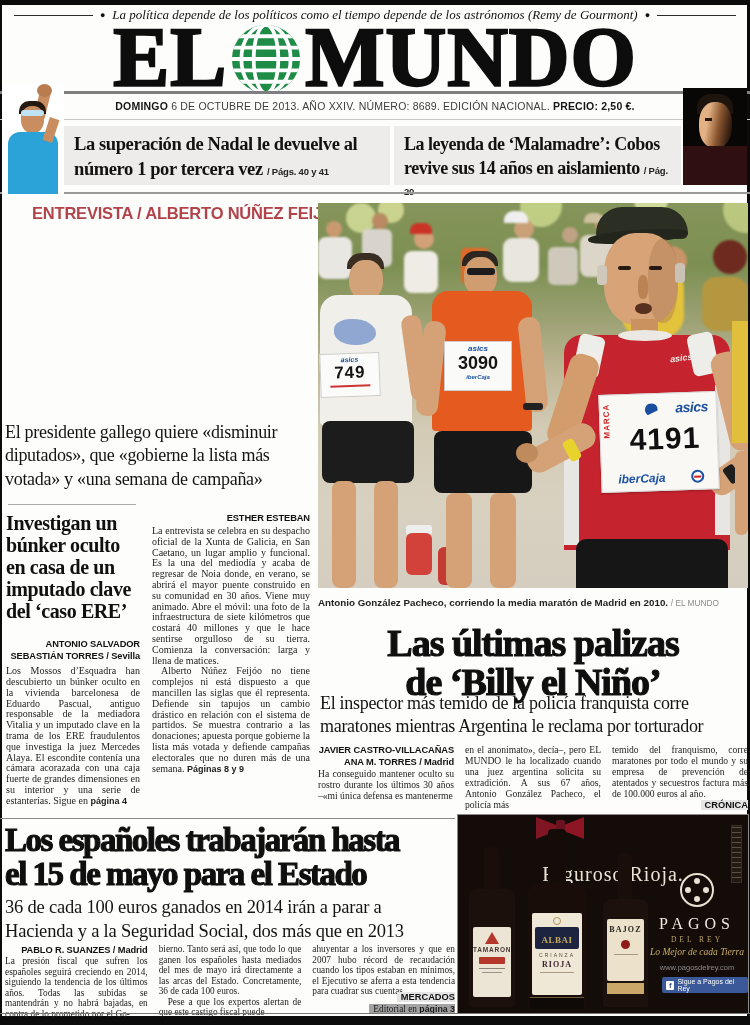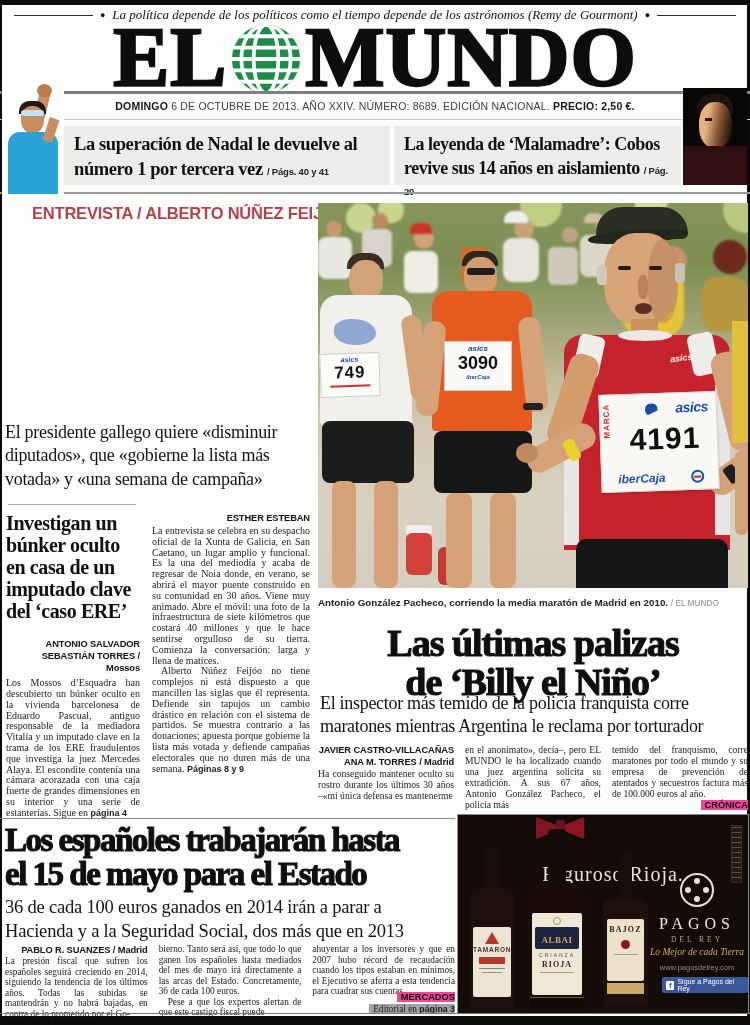--- a/index.html
+++ b/index.html
@@ -41,21 +41,21 @@
   .body-s { font-size:10px; line-height:1.08; color:#1c1c1c; }
   .body-xs { font-size:9.6px; line-height:1.15; color:#1c1c1c; }
   .body-xxs { font-size:9.3px; line-height:1.13; color:#1c1c1c; }
   .indent { text-indent:9px; }
 
   .caption { font-family:"Liberation Sans",sans-serif; font-weight:bold; font-size:9.8px; color:#222; }
   .credit { font-family:"Liberation Sans",sans-serif; font-weight:normal; font-size:8.3px; color:#8a8a8a; }
 
   .billy-hl { font-weight:bold; font-size:38px; line-height:1.02; letter-spacing:-1px; text-align:center; color:#0f0f0f;margin-top:16px; }
   .billy-deck { font-size:18px; line-height:1.26; letter-spacing:-.3px; color:#141414; }
-  .tag { font-family:"Liberation Sans",sans-serif; font-weight:bold; font-size:9.3px; color:#111; background:#ec4899; padding-left:4px; }
+  .tag { font-family:"Liberation Sans",sans-serif; font-weight:bold; font-size:9.3px; color:#111; background:#e5e5e5; padding-left:4px; }
 
   .tax-hl { font-weight:bold; font-size:33px; line-height:1.02; letter-spacing:-1.5px; color:#0f0f0f; }
   .tax-deck { font-size:18.5px; line-height:1.3; letter-spacing:-.2px; color:#141414; }
 
   
   .mp { overflow:hidden; background:
     linear-gradient(180deg,#86955b 0%,#7c8f52 16%,#9ba173 30%,#c0b795 44%,#d2cab4 58%,#d8d1c0 78%,#d5cec0 100%); }
   .crowd { position:absolute; inset:0; filter: blur(1.3px); }
   .rnd { border-radius:50%; }
   .skin { background:#d5a277; }
@@ -143,21 +143,21 @@
 
   <div class="a kicker" style="left:8px;top:204px">ENTREVISTA / ALBERTO NÚÑEZ FEIJÓO</div>
   <div class="a deck" style="left:5px;top:421px;width:312px">El presidente gallego quiere «disminuir diputados», que «gobierne la lista más votada» y «una semana de campaña»</div>
 
   <div class="a" style="left:8px;top:504px;width:128px;height:1px;background:#aaa"></div>
 
   <div class="a" style="left:6px;top:512px;width:134px">
     <div class="colhead">Investigan un búnker oculto en casa de un imputado clave del ‘caso ERE’</div>
     <div class="byline" style="margin-top:16px">
       <div>ANTONIO SALVADOR</div>
-      <div>SEBASTIÁN TORRES / Mossos</div>
+      <div>SEBASTIÁN TORRES / Sevilla</div>
     </div>
     <div class="body-s jt" style="margin-top:4px"><span>Los Mossos d’Esquadra han descubierto un búnker oculto en la vivienda barcelonesa de Eduardo Pascual, antiguo responsable de la mediadora Vitalia y un imputado clave en la trama de los ERE fraudulentos que investiga la juez Mercedes Alaya. El escondite contenía una cámara acorazada con una caja fuerte de grandes dimensiones en su interior y una serie de estanterías. </span><span>Sigue en </span><b class="sf" style="font-size:9px">página 4</b></div>
   </div>
 
   <div class="a" style="left:152px;top:512px;width:158px">
     <div class="byline">ESTHER ESTEBAN</div>
     <div class="body-s jt" style="margin-top:2px">La entrevista se celebra en su despacho oficial de la Xunta de Galicia, en San Caetano, un lugar amplio y funcional. Es la una del mediodía y acaba de regresar de Noia donde, en verano, se abrirá el mayor puente construido en su comunidad en 30 años. Viene muy animado. Abre el móvil: una foto de la infraestructura de siete kilómetros que costará 40 millones y que le hace sentirse orgulloso de su tierra. Comienza la conversación: larga y llena de matices.</div>
     <div class="body-s jt indent"><span>Alberto Núñez Feijóo no tiene complejos ni está dispuesto a que mancillen las siglas que él representa. Defiende sin tapujos un cambio drástico en relación con el sistema de partidos. Se muestra contrario a las donaciones; apuesta porque gobierne la lista más votada y defiende campañas electorales que no duren más de una semana. </span><b class="sf" style="font-size:9px">Páginas 8 y 9</b></div>
   </div>
 

